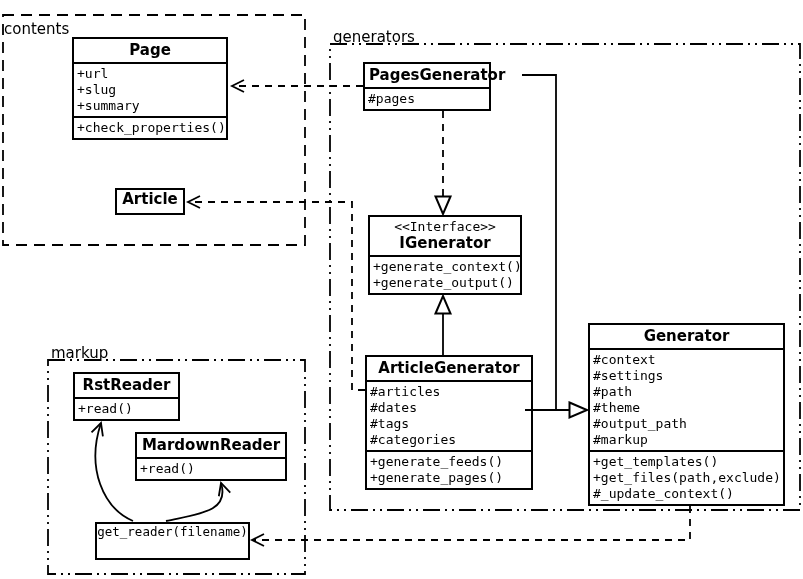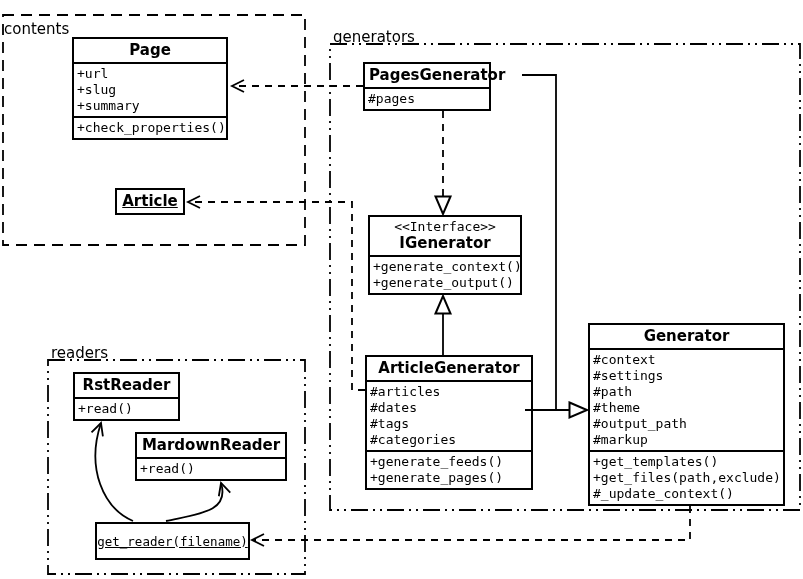--- a/index.html
+++ b/index.html
@@ -21,33 +21,33 @@
   .cls-title {
     font: bold 15px/19px "DejaVu Sans", sans-serif;
     text-align: center; padding: 2px 4px; white-space: nowrap;
   }
   .stereo {
     font: 13px/15px "DejaVu Sans Mono", monospace;
     font-weight: normal; text-align: center;
   }
   .cmp { border-top: 2px solid #000; padding: 2px 3px; }
   .mem { font: 13px/16px "DejaVu Sans Mono", monospace; white-space: pre; }
-  .single { display: flex; align-items: center; justify-content: center; text-decoration: underline; }
+  .single { display: flex; align-items: flex-start; justify-content: center; }
   .mono-name { font: 12.5px/15px "DejaVu Sans Mono", monospace; white-space: pre; }
   svg.wires {
     position: absolute; left: 0; top: 0; z-index: 3;
     pointer-events: none;
   }
 </style>
 </head>
 <body>
 
 <div class="pkg-label" style="left:4px; top:0px;margin-top:21px;">contents</div>
 <div class="pkg-label" style="left:333px; top:29px;">generators</div>
-<div class="pkg-label" style="left:51px; top:345px;">readers</div>
+<div class="pkg-label" style="left:51px; top:345px;">markup</div>
 
 <div class="cls" style="left:72px; top:37px; width:156px;">
   <div class="cls-title">Page</div>
   <div class="cmp">
     <div class="mem">+url</div>
     <div class="mem">+slug</div>
     <div class="mem">+summary</div>
   </div>
   <div class="cmp">
     <div class="mem">+check_properties()</div>

